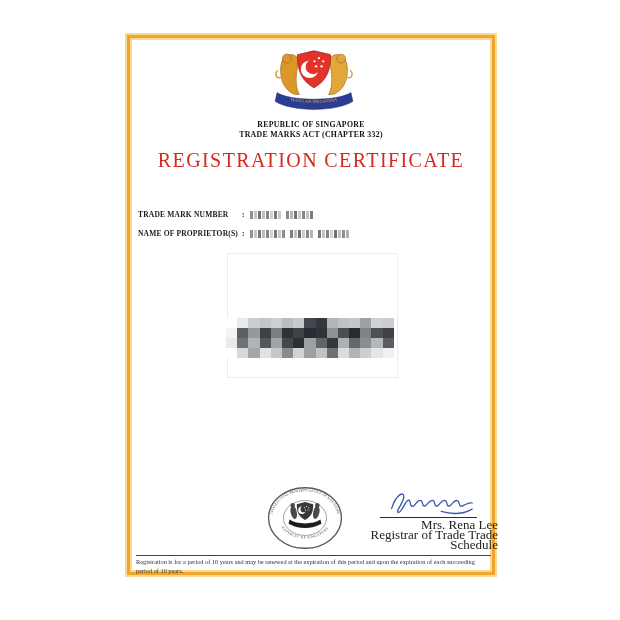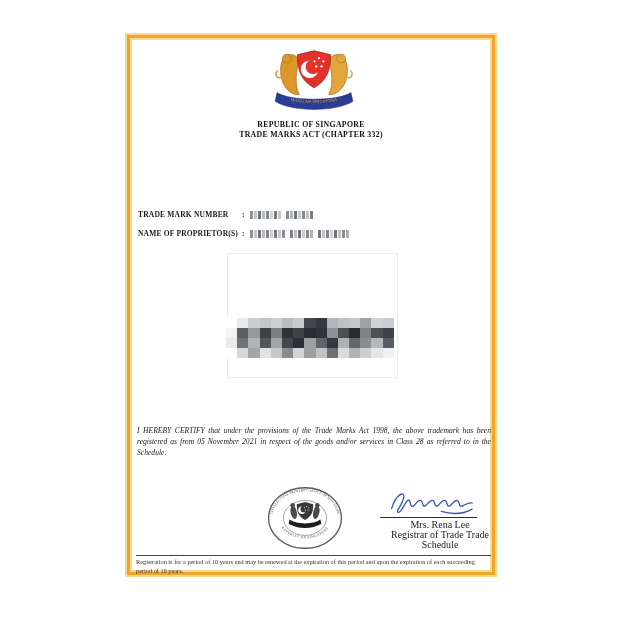--- a/index.html
+++ b/index.html
@@ -34,21 +34,21 @@
     left:96px;top:280px;display:grid;
     grid-template-columns:repeat(15,11.2px);grid-auto-rows:10px;
   }
   .certify{
     left:7px;top:387px;width:354px;font-size:7.6px;line-height:11.2px;
     font-style:italic;text-align:justify;color:#222;
   }
   .seal{left:136px;top:448px;width:78px;height:64px;}
   .sig-svg{left:252px;top:450px;width:96px;height:30px;}
   .sig-line{left:250px;top:479px;width:97px;border-top:1px solid #2b2b2b;height:0;}
-  .sig-block{left:242px;top:482px;width:136px;text-align:center;font-size:10px;line-height:10px;color:#222;}
+  .sig-block{left:232px;top:482px;width:136px;text-align:right;font-size:13px;line-height:10px;color:#222;}
   .footer-rule{left:6px;top:517px;width:355px;border-top:1px solid #444;height:0;}
   .footer-note{left:6px;top:520px;width:355px;font-size:6.3px;line-height:8.5px;color:#333;}
 </style>
 </head>
 <body>
 
 <div class="certificate">
 
   <svg class="abs arms" viewBox="0 0 90 72">
 
@@ -77,20 +77,21 @@
       <circle cx="50" cy="14.5" r="1.2"></circle>
         <circle cx="45.5" cy="17.8" r="1.2"></circle>
       <circle cx="47.2" cy="23" r="1.2"></circle>
         <circle cx="52.8" cy="23" r="1.2"></circle>
       <circle cx="54.5" cy="17.8" r="1.2"></circle>
     </g>
   </svg>
 
   <div class="abs center hdr-line country">REPUBLIC OF SINGAPORE</div>
   <div class="abs center hdr-line act">TRADE MARKS ACT (CHAPTER 332)</div>
+  <div class="abs center title">REGISTRATION CERTIFICATE</div>
 
   <div class="abs field-row" style="top:191px;">
     <span class="flabel">NAME OF PROPRIETOR(S)</span><span class="fsep">:</span><span class="strip">
         <span style="background: rgb(142, 144, 148);"></span>
         <span style="background: rgb(197, 198, 200);"></span>
         <span style="background: rgb(113, 116, 120);"></span>
         <span style="background: rgb(186, 188, 190);"></span>
         <span style="background: rgb(130, 133, 138);"></span>
         <span style="background: rgb(208, 209, 211);"></span>
         <span style="background: rgb(117, 120, 124);"></span>
@@ -192,21 +193,20 @@
       <div style="background: rgb(157, 160, 163);"></div>
       <div style="background: rgb(192, 194, 196);"></div>
       <div style="background: rgb(109, 112, 116);"></div>
       <div style="background: rgb(218, 219, 220);"></div>
       <div style="background: rgb(176, 178, 180);"></div>
       <div style="background: rgb(205, 206, 207);"></div>
       <div style="background: rgb(228, 229, 230);"></div>
       <div style="background: rgb(240, 241, 241);"></div>
     </div>
 
-  <div class="abs certify">I HEREBY CERTIFY that under the provisions of the Trade Marks Act 1998, the above trademark has been registered as from 05 November 2021 in respect of the goods and/or services in Class 28 as referred to in the Schedule.</div>
 
   <svg class="abs seal" viewBox="0 0 76 62">
     <ellipse cx="38" cy="31" rx="35.5" ry="29.5" fill="#ffffff" stroke="#58585a" stroke-width="1.3"></ellipse>
     <ellipse cx="38" cy="31" rx="21" ry="17" fill="none" stroke="#6a6a6c" stroke-width="0.6"></ellipse>
     <path id="sealTopPath" d="M6,31 A32,26 0 0 1 70,31" fill="none"></path>
     <path id="sealBottomPath" d="M12,31 A26,20 0 0 0 64,31" fill="none"></path>
     <text font-size="3.3" fill="#3c3c3e" letter-spacing="0.15">
       <textPath href="#sealTopPath" startOffset="50%" text-anchor="middle">INTELLECTUAL PROPERTY OFFICE OF SINGAPORE</textPath>
     </text>
     <text font-size="3.4" fill="#3c3c3e" letter-spacing="0.5">

